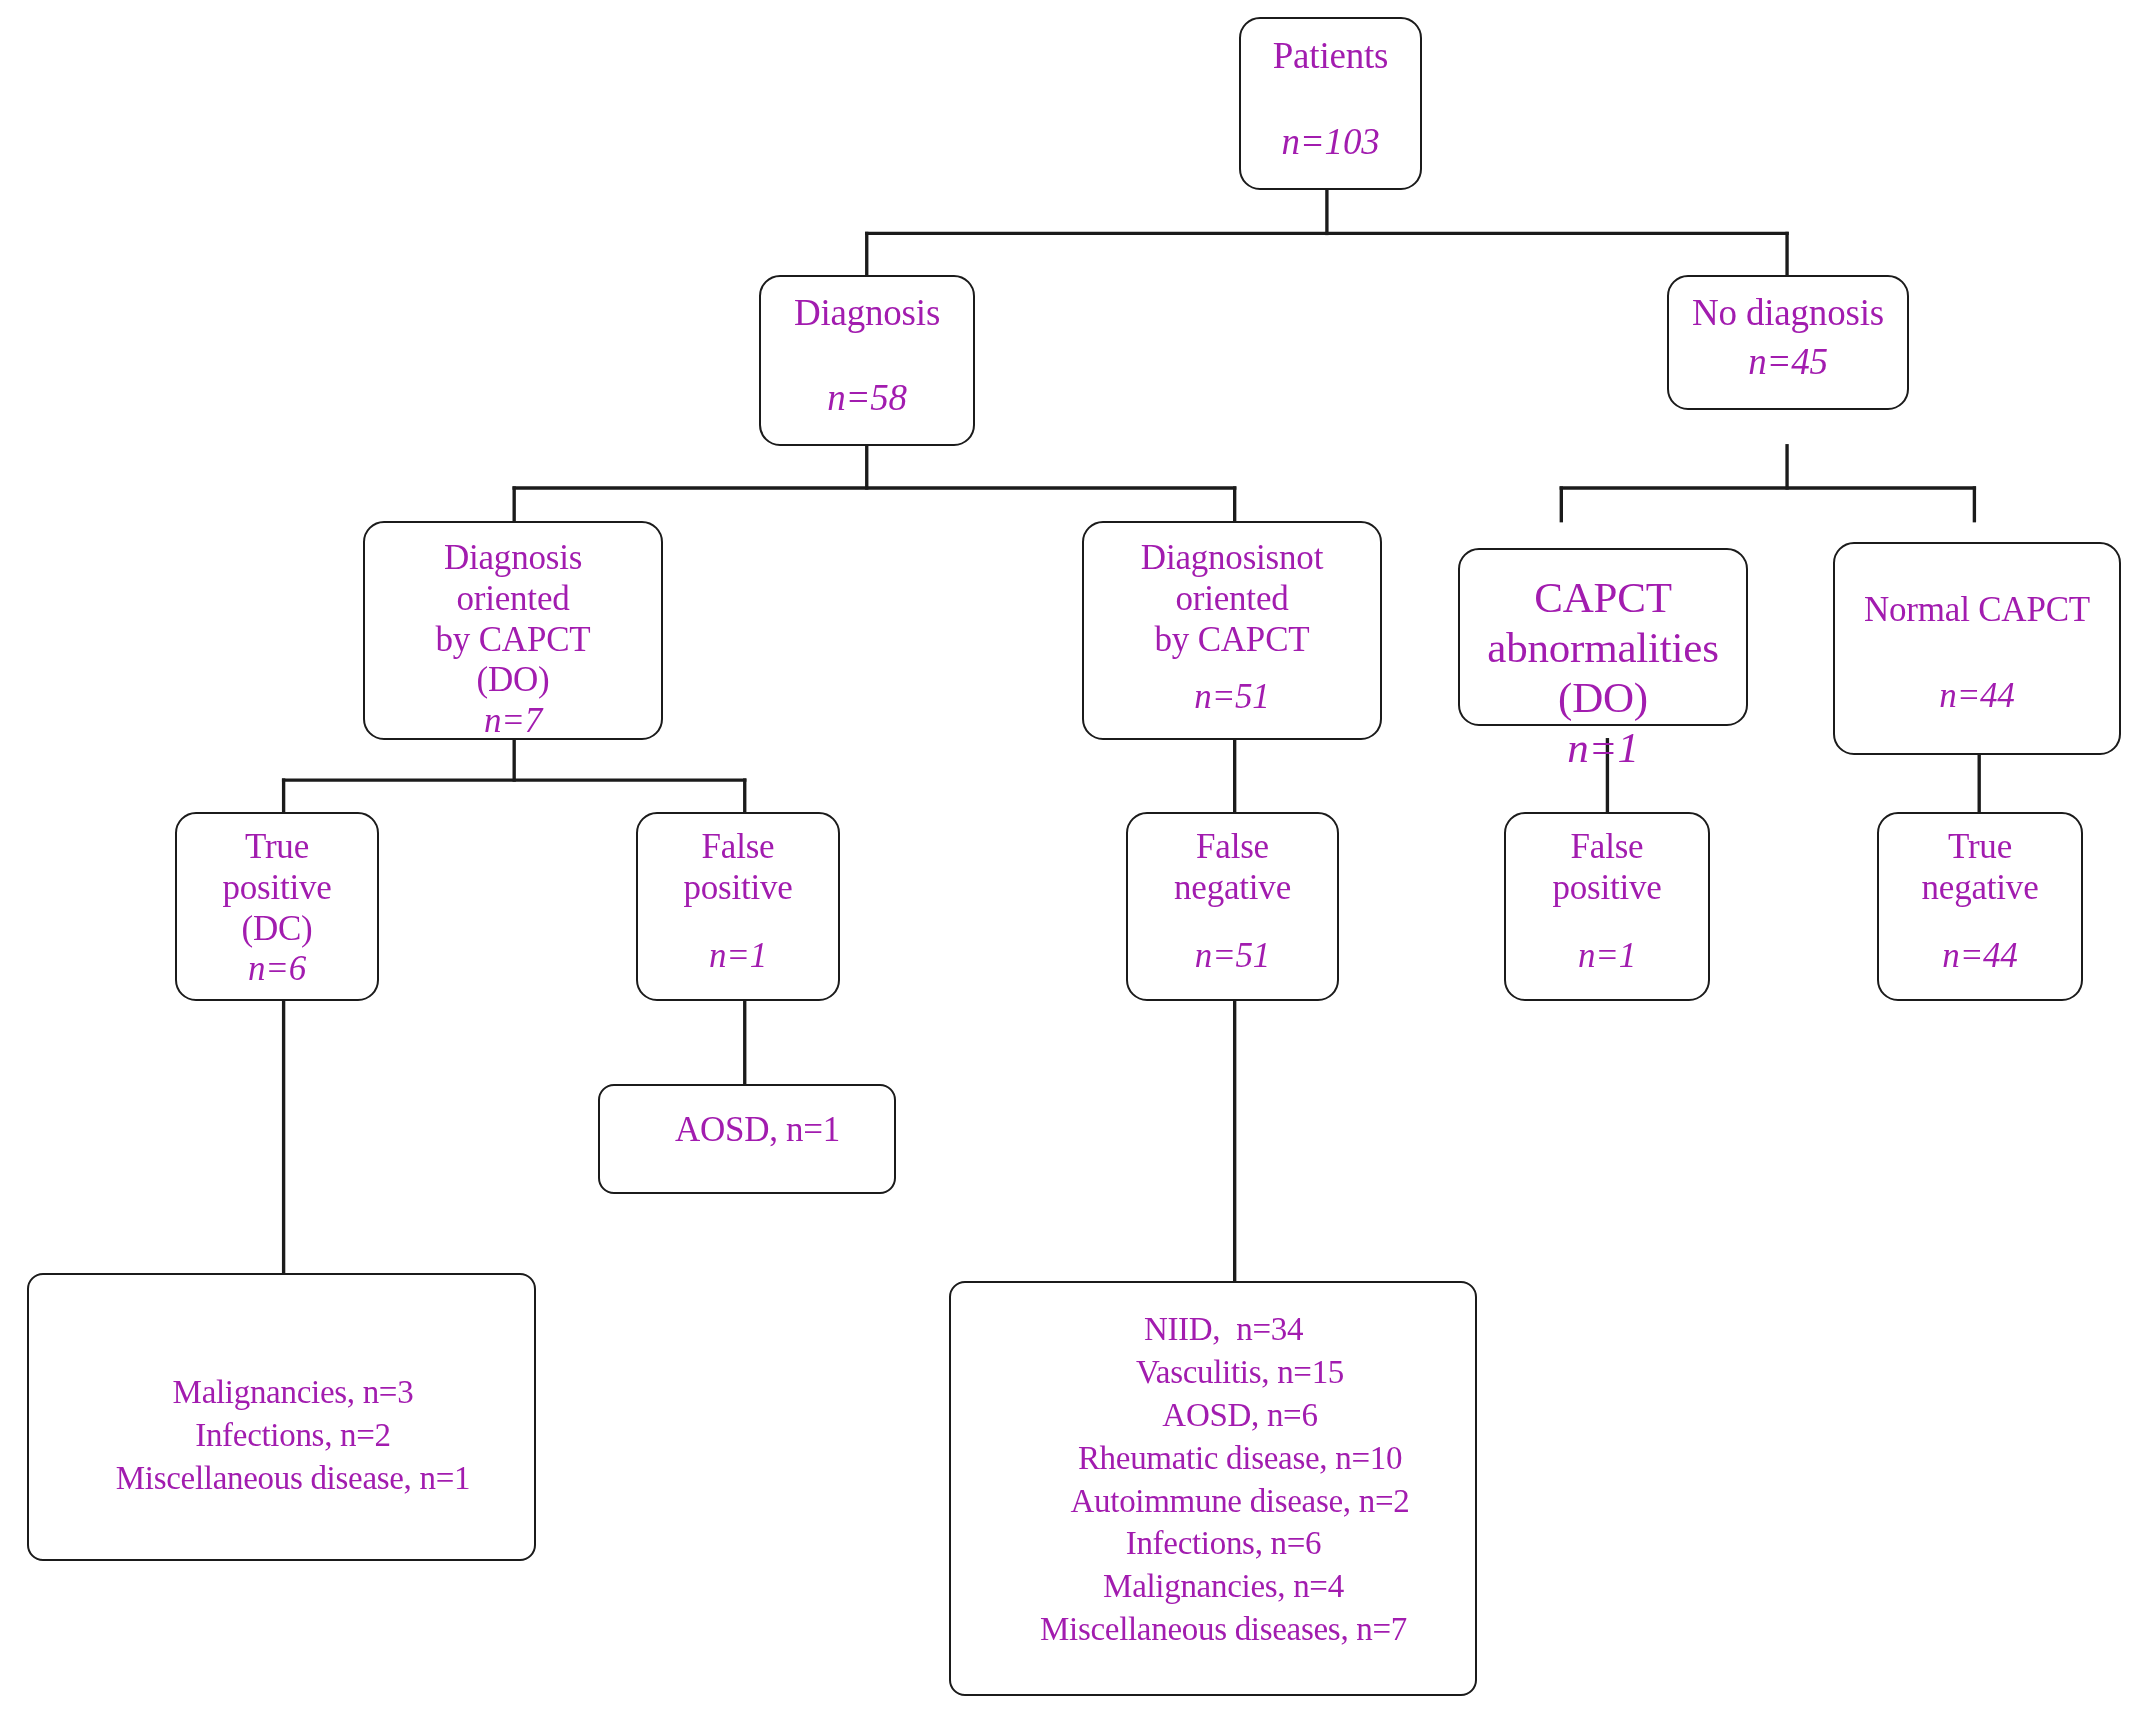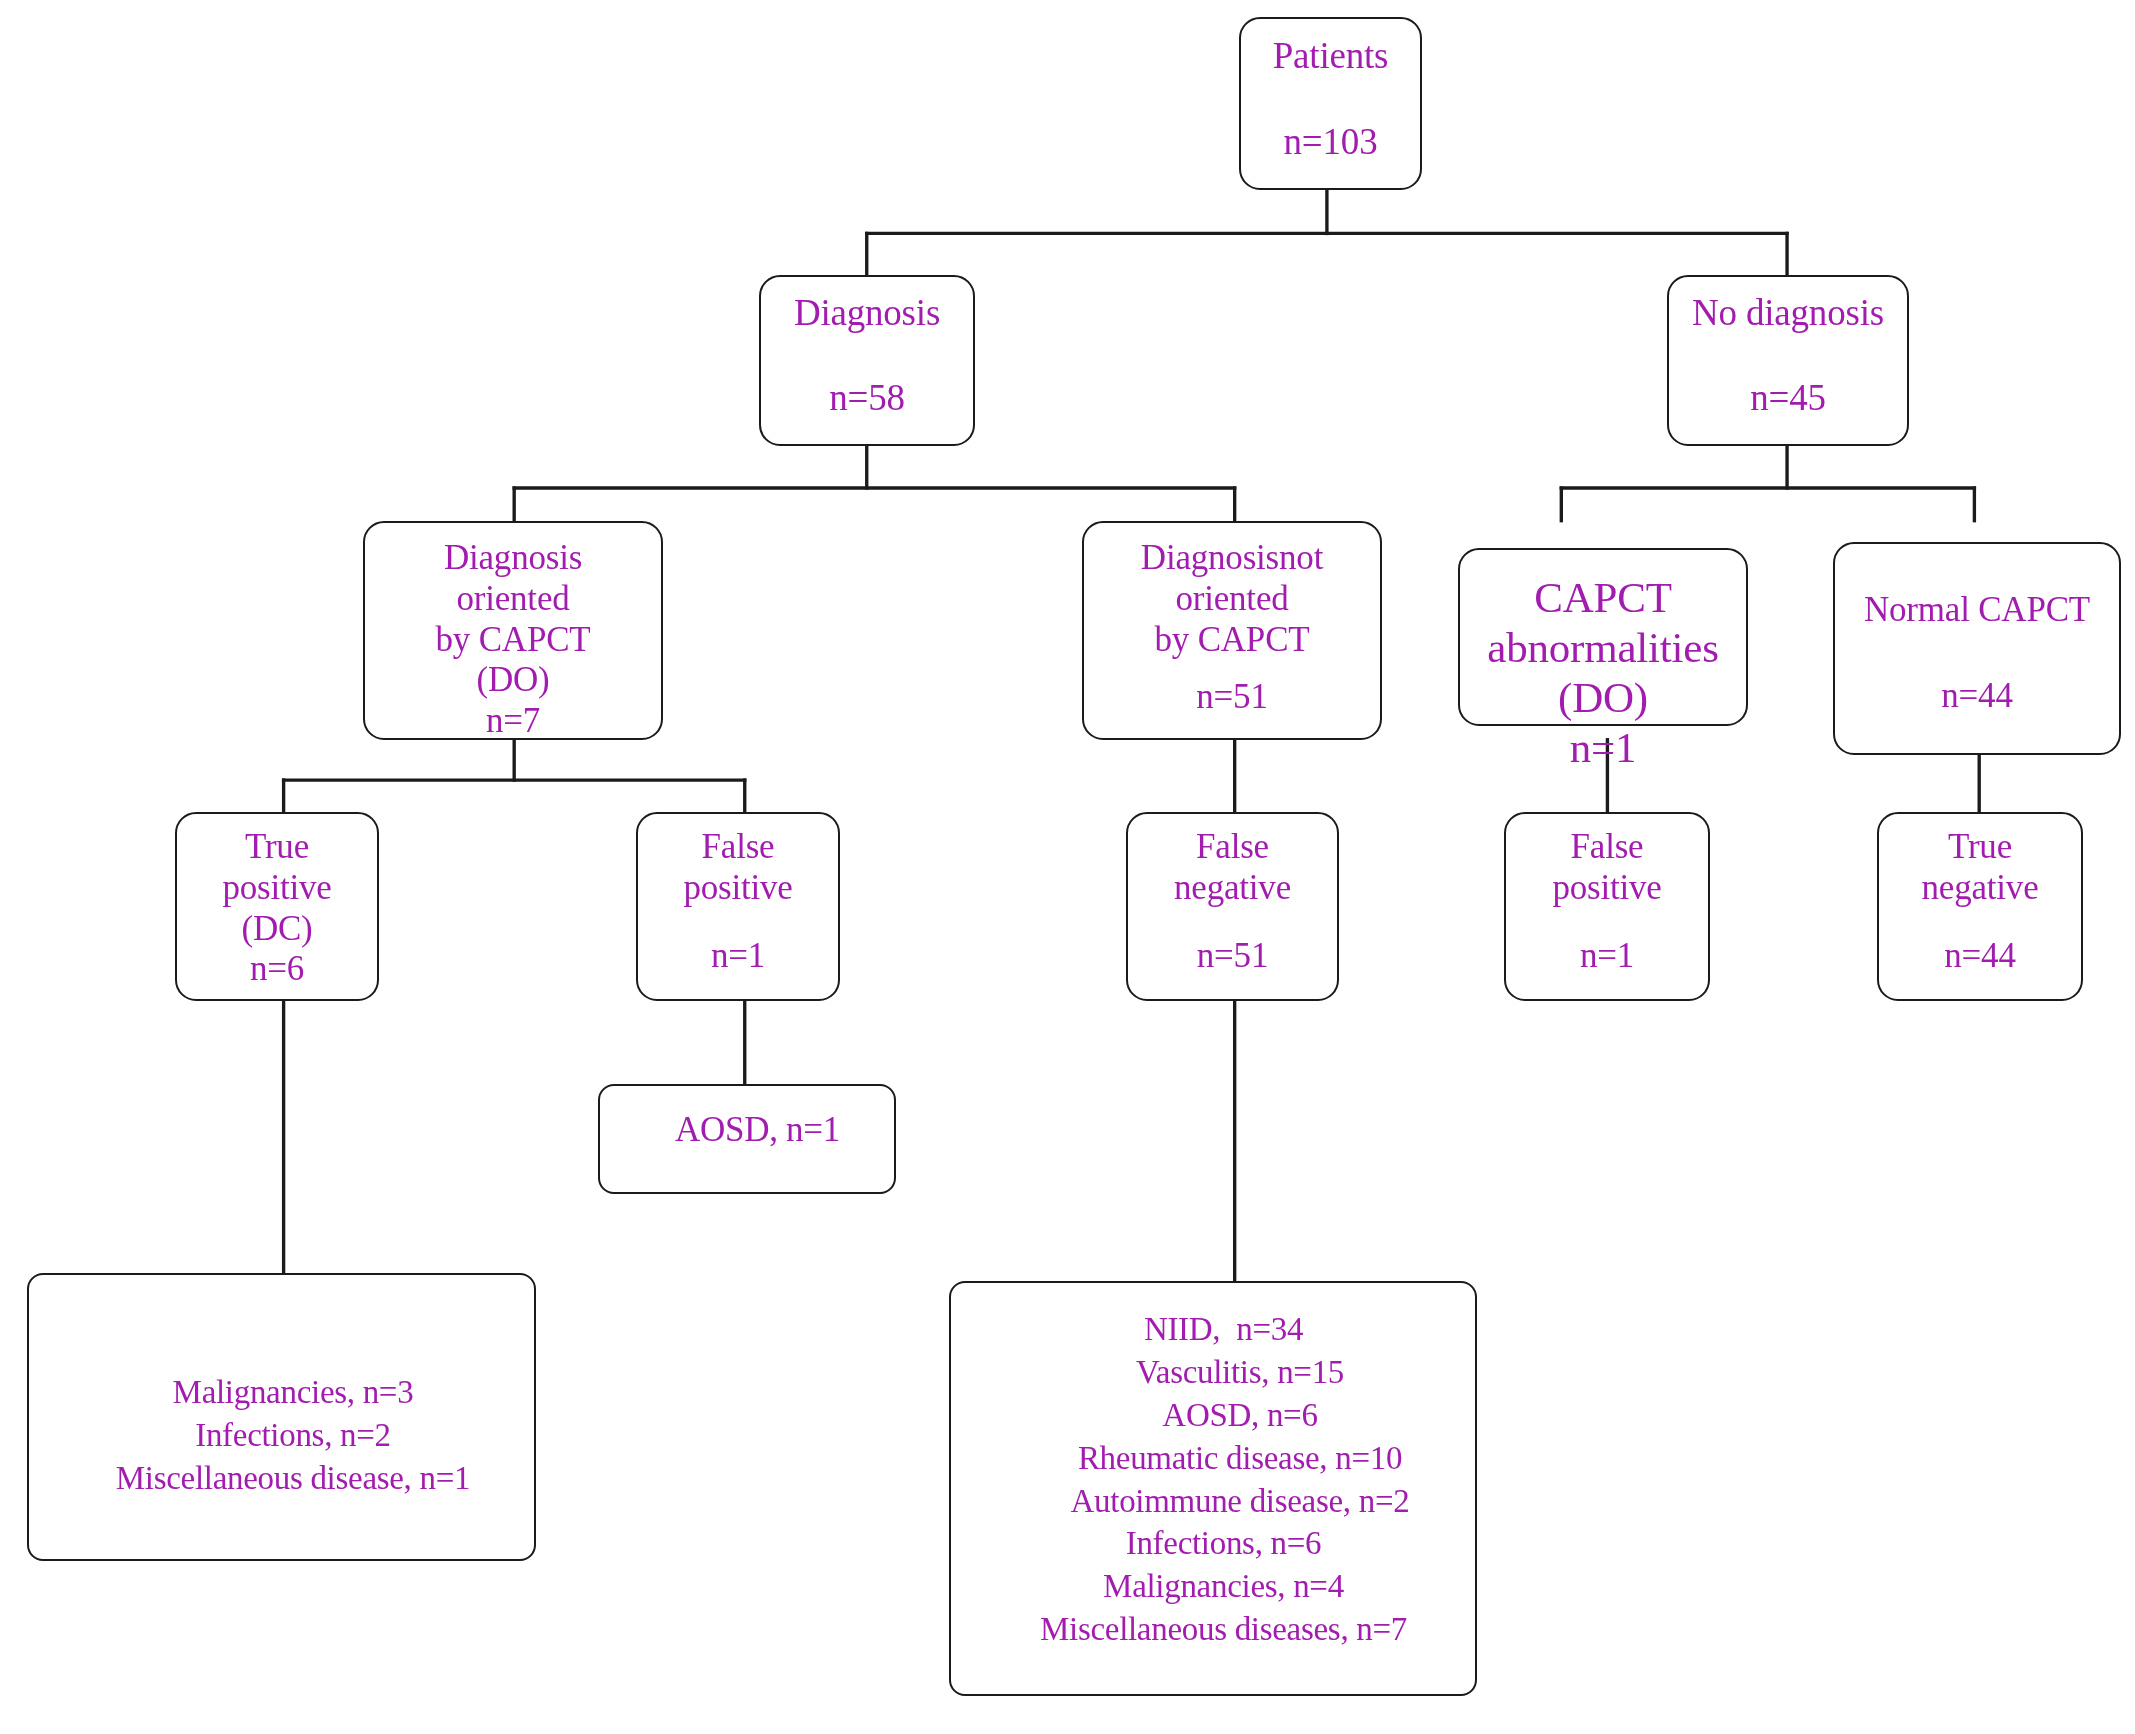--- a/index.html
+++ b/index.html
@@ -37,20 +37,21 @@
     text-align: center;
     z-index: 2;
   }
   .node .title {
     white-space: pre-line;
     line-height: 1.16;
     letter-spacing: -0.2px;
   }
   .node .count {
     letter-spacing: -0.2px;
+    font-style: italic;
   }
   
   .n-root { justify-content: space-between; }
 
   .listbox {
     position: absolute;
     box-sizing: border-box;
     border: 2.9px solid #1b1b1b;
     border-radius: 16px;
     background: #ffffff;
@@ -110,21 +111,21 @@
   <div class="node n-root" style="left:1239px; top:17.3px; width:183px; height:173px; padding:15.4px 9.6px 25px; font-size:37px;">
     <div class="title">Patients</div>
     <div class="count">n=103</div>
   </div>
 
   <div class="node n-root" style="left:759px; top:275px; width:216px; height:171px; padding:15.4px 9.6px 25px; font-size:37px;">
     <div class="title">Diagnosis</div>
     <div class="count">n=58</div>
   </div>
 
-  <div class="node n-root" style="left:1667px; top:275px; width:242px; height:171px; padding:15.4px 9.6px 25px; font-size:37px;">
+  <div class="node n-root" style="left:1667px; top:275px; width:242px; height:135px; padding:15.4px 9.6px 25px; font-size:37px;">
     <div class="title">No diagnosis</div>
     <div class="count">n=45</div>
   </div>
 
   <div class="node" style="left:363px; top:521px; width:300px; height:219px; padding:15.4px 9.6px 9.6px; font-size:35px;">
     <div class="title">Diagnosis
 oriented
 by CAPCT
 (DO)</div>
     <div class="count">n=7</div>

